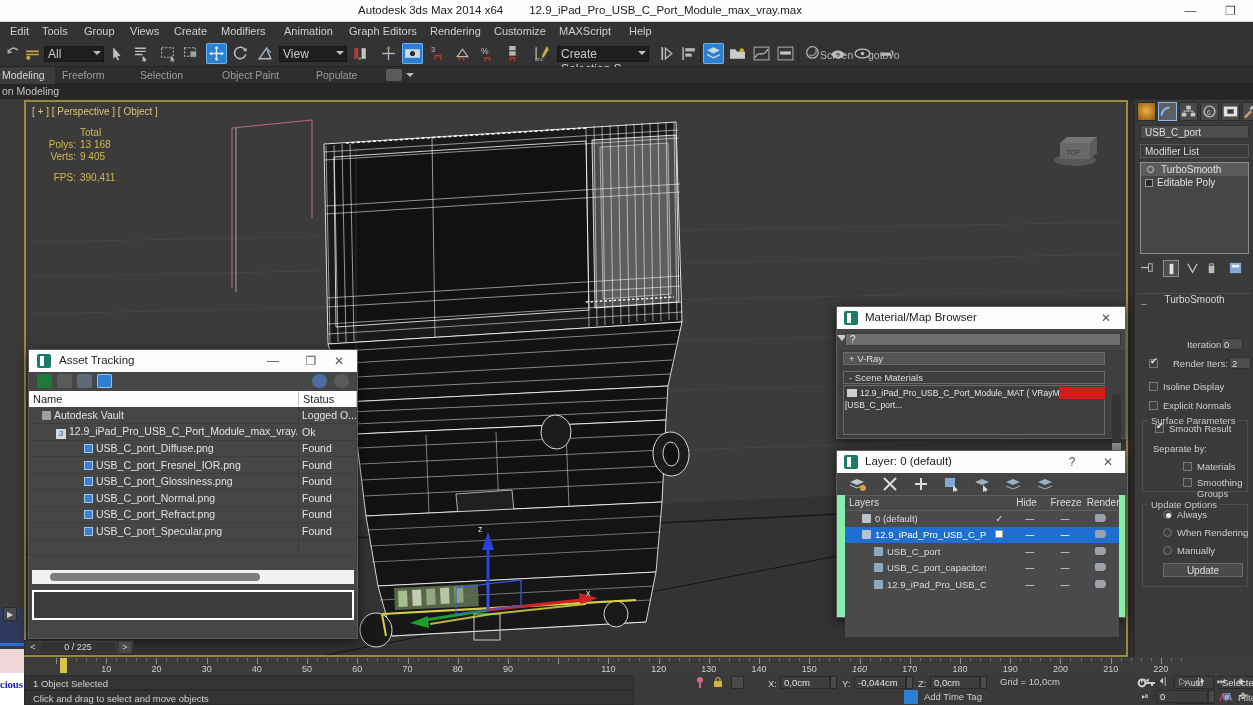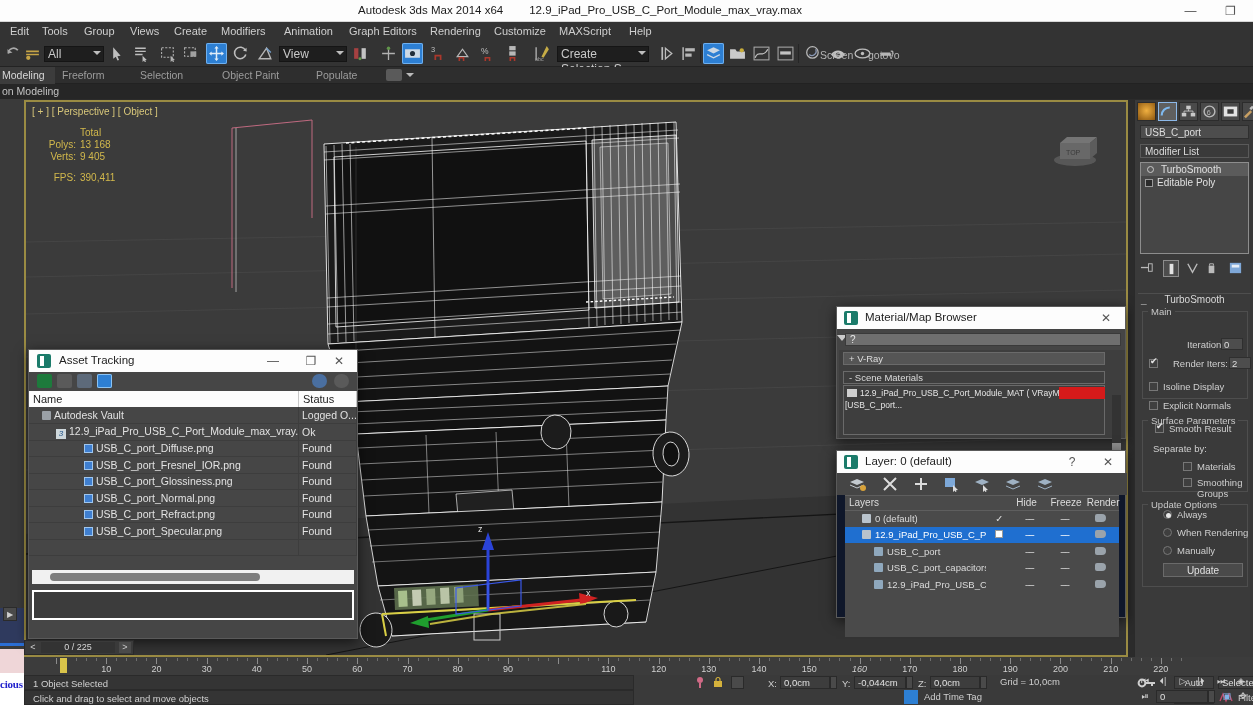--- a/index.html
+++ b/index.html
@@ -108,21 +108,21 @@
      color:#ddd; font-size:9.5px; line-height:12px; padding-left:5px; }
   .rollup.open { background:#3e3e3e; border-color:#6a6a6a; }
   #sceneMatBox { position:absolute; left:4px; top:35px; width:262px; height:50px; background:#3e3e3e; border:1px solid #6a6a6a;}
   #matRow { position:absolute; left:1px; top:1px; width:260px; height:12px; font-size:8.5px; line-height:12px; color:#e6e6e6;}
   #matRow .red { position:absolute; right:0; top:0; width:46px; height:12px; background:#d61a1a; }
   #matVScroll { position:absolute; right:4px; top:45px; width:9px; height:82px; background:#333; }
   #matVScroll i { position:absolute; left:0; top:48px; width:9px; height:10px; background:#8d8d8d; }
 
   
   #layerWin { position:absolute; left:836px; top:450px; width:290px; height:168px;
-     background:#0f172a; border:1px solid #5a5a5a; box-shadow:0 3px 12px rgba(0,0,0,.6); }
+     background:#86efac; border:1px solid #5a5a5a; box-shadow:0 3px 12px rgba(0,0,0,.6); }
   #layerWin .wtitle { height:22px; background:#fdfdfd; position:relative; }
   #layerWin .wtitle .tx{ position:absolute; left:28px; top:4px; color:#222; font-size:11.5px;}
   #layerWin .wtitle .ico{ position:absolute; left:7px; top:4px; width:14px; height:14px; background:#1b7b6a; border-radius:2px;}
   #layerWin .wtitle .ico:after{content:"";position:absolute;left:3px;top:2px;width:4px;height:10px;background:#fff;}
   #layerWin .wc { position:absolute; top:0; width:30px; height:22px; text-align:center; line-height:22px; color:#555; font-size:12px;}
   #layerTB { position:absolute; left:0; top:22px; width:290px; height:22px; background:#454545; }
   .ltbi { position:absolute; top:3px; width:18px; height:16px; }
   #layerGrid { position:absolute; left:8px; top:44px; width:274px; height:142px; background:#4a4a4a;
       border-top:1px solid #5e5e5e; }
   #layerGrid table { width:100%; border-collapse:collapse; table-layout:fixed; }
@@ -932,23 +932,20 @@
             <rect x="4" y="5" width="8" height="3" fill="#e6eef8"></rect>
           </svg>
         </div>
     </div>
 
     <div class="rollHdr" style="top:193px">
       <span class="mn">_</span>
       <span>TurboSmooth</span>
     </div>
 
-    <div class="grpBox" style="top:211px; height:88px">
-      <span class="grpTitle">Main</span>
-    </div>
     <span class="cpLbl" style="left:52px; top:239px">Iterations:</span>
     <div class="cpNum" style="left:86px; top:238px">0</div>
     <div class="cpChk on" style="left:14px; top:259px"></div>
     <span class="cpLbl" style="left:38px; top:258px">Render Iters:</span>
     <div class="cpNum" style="left:94px; top:257px">2</div>
     <div class="cpChk" style="left:14px; top:282px"></div>
     <span class="cpLbl" style="left:28px; top:281px">Isoline Display</span>
     <div class="cpChk" style="left:14px; top:301px"></div>
     <span class="cpLbl" style="left:28px; top:300px">Explicit Normals</span>
 

